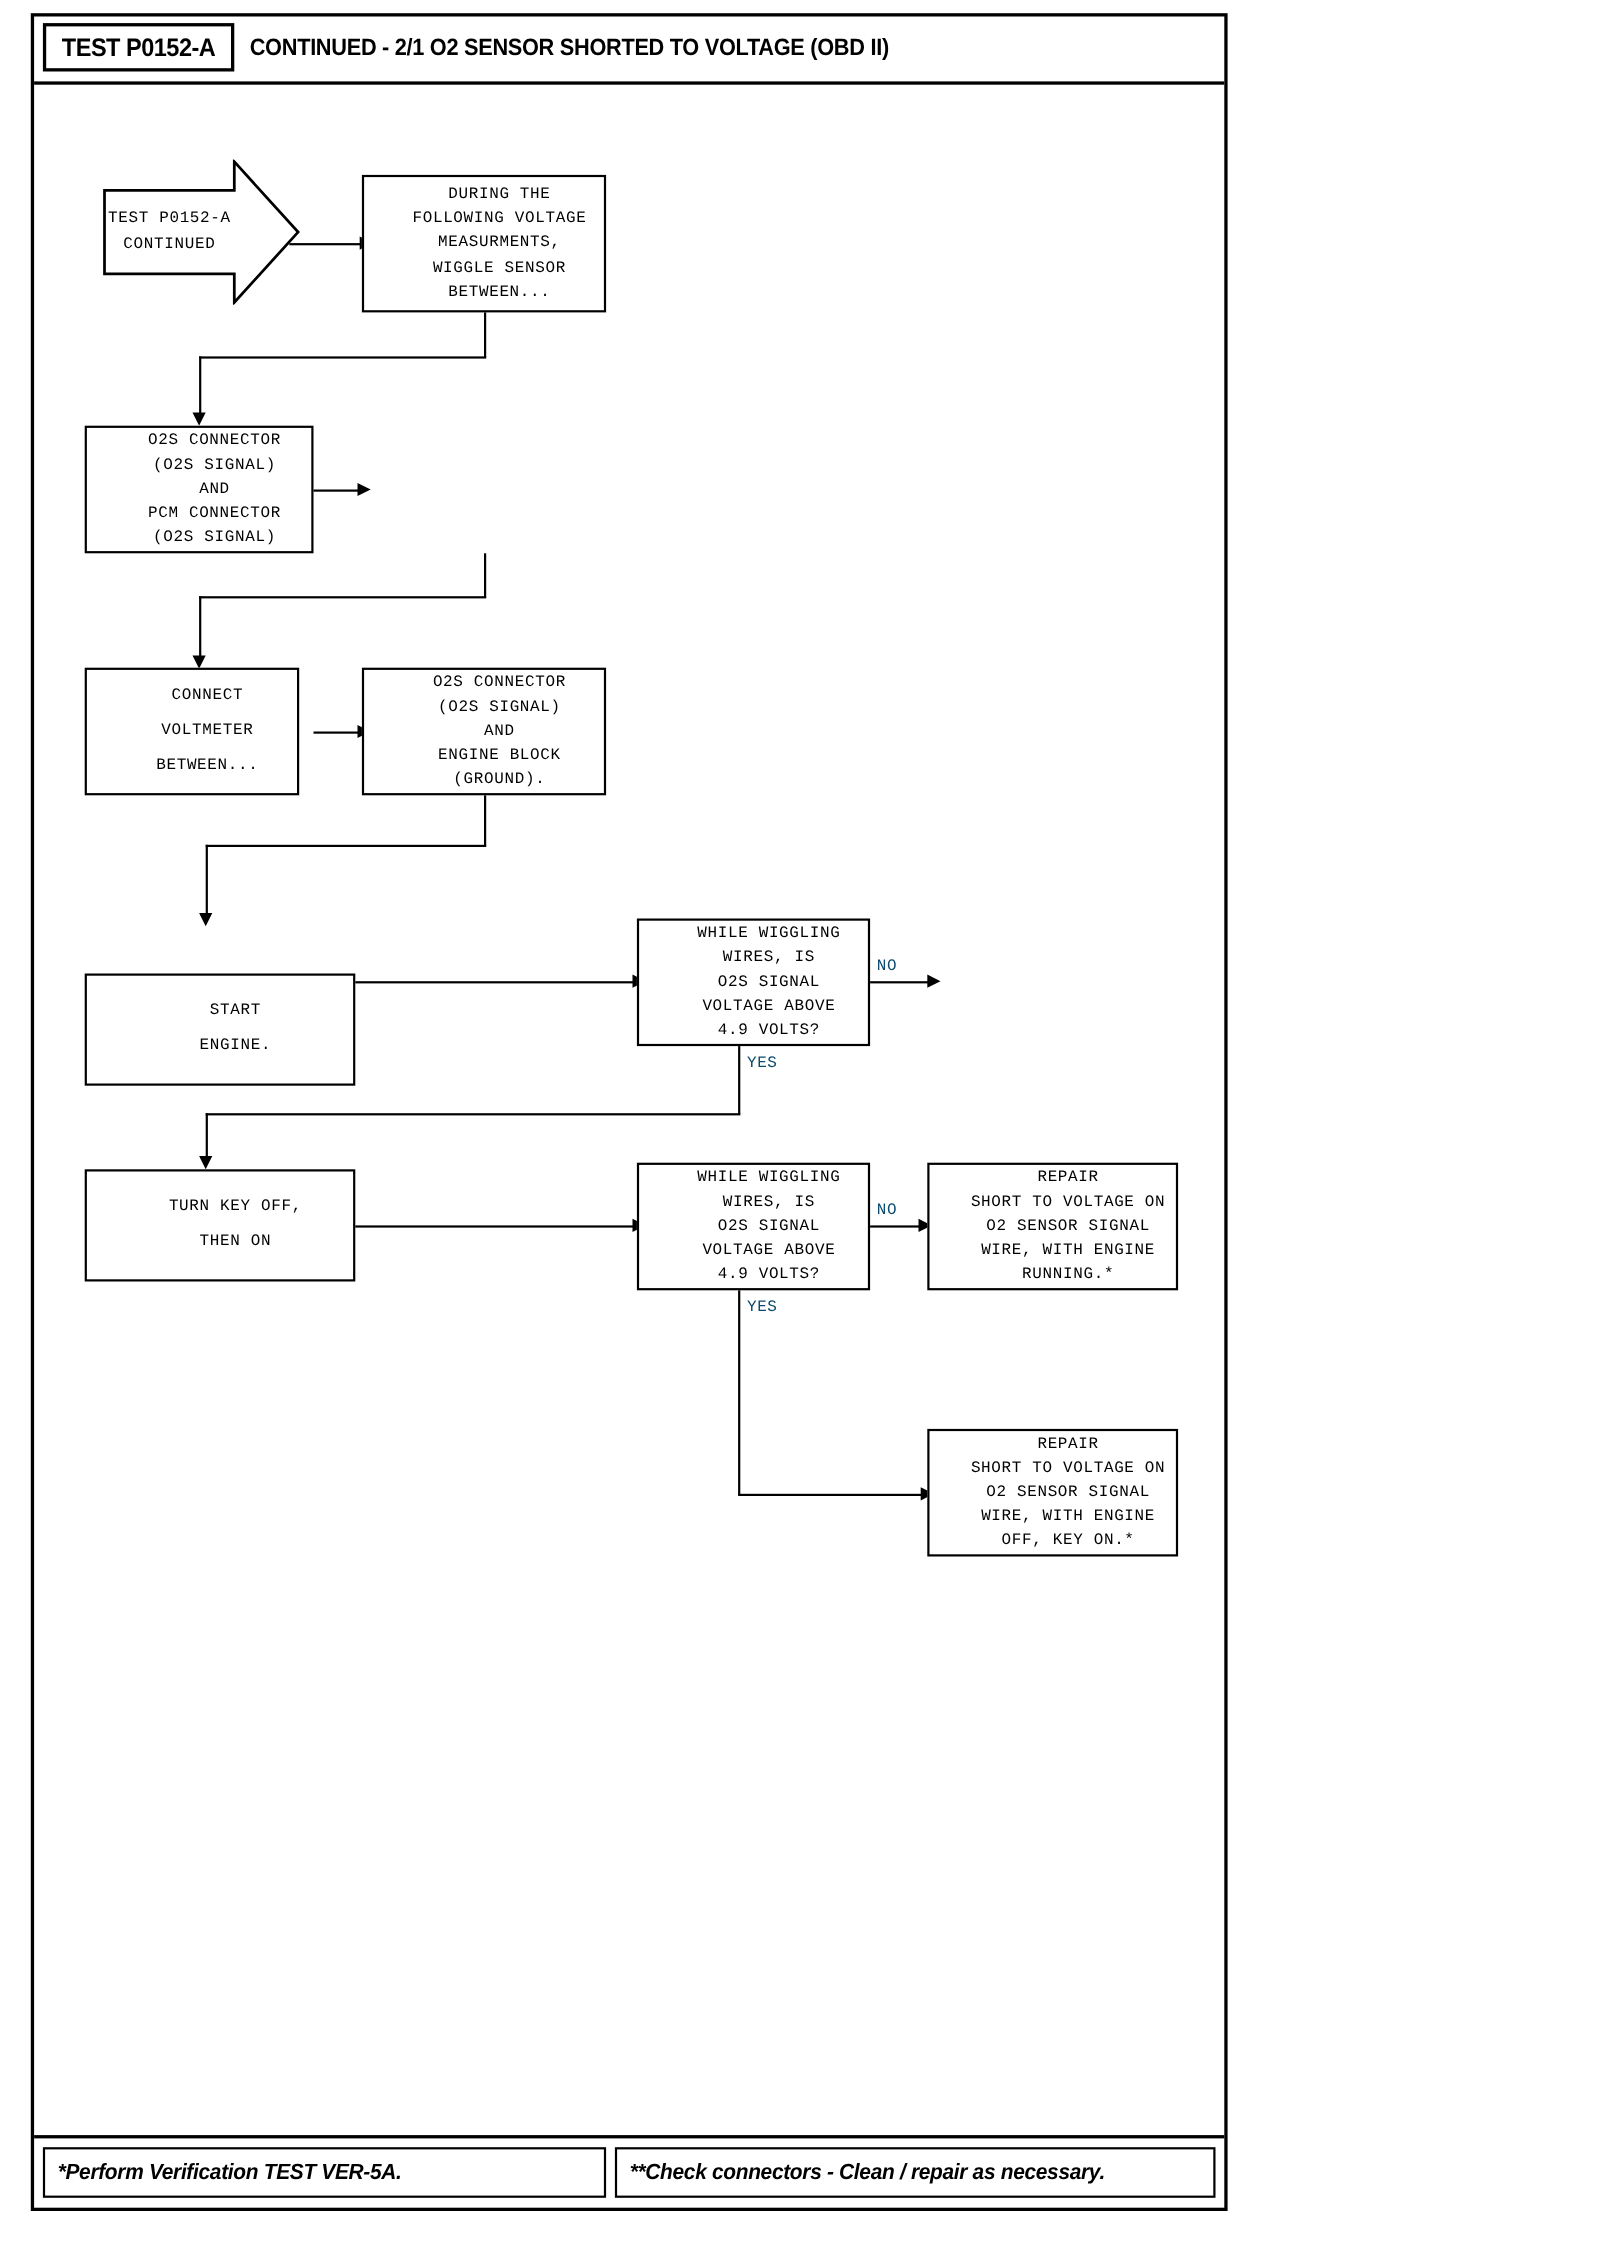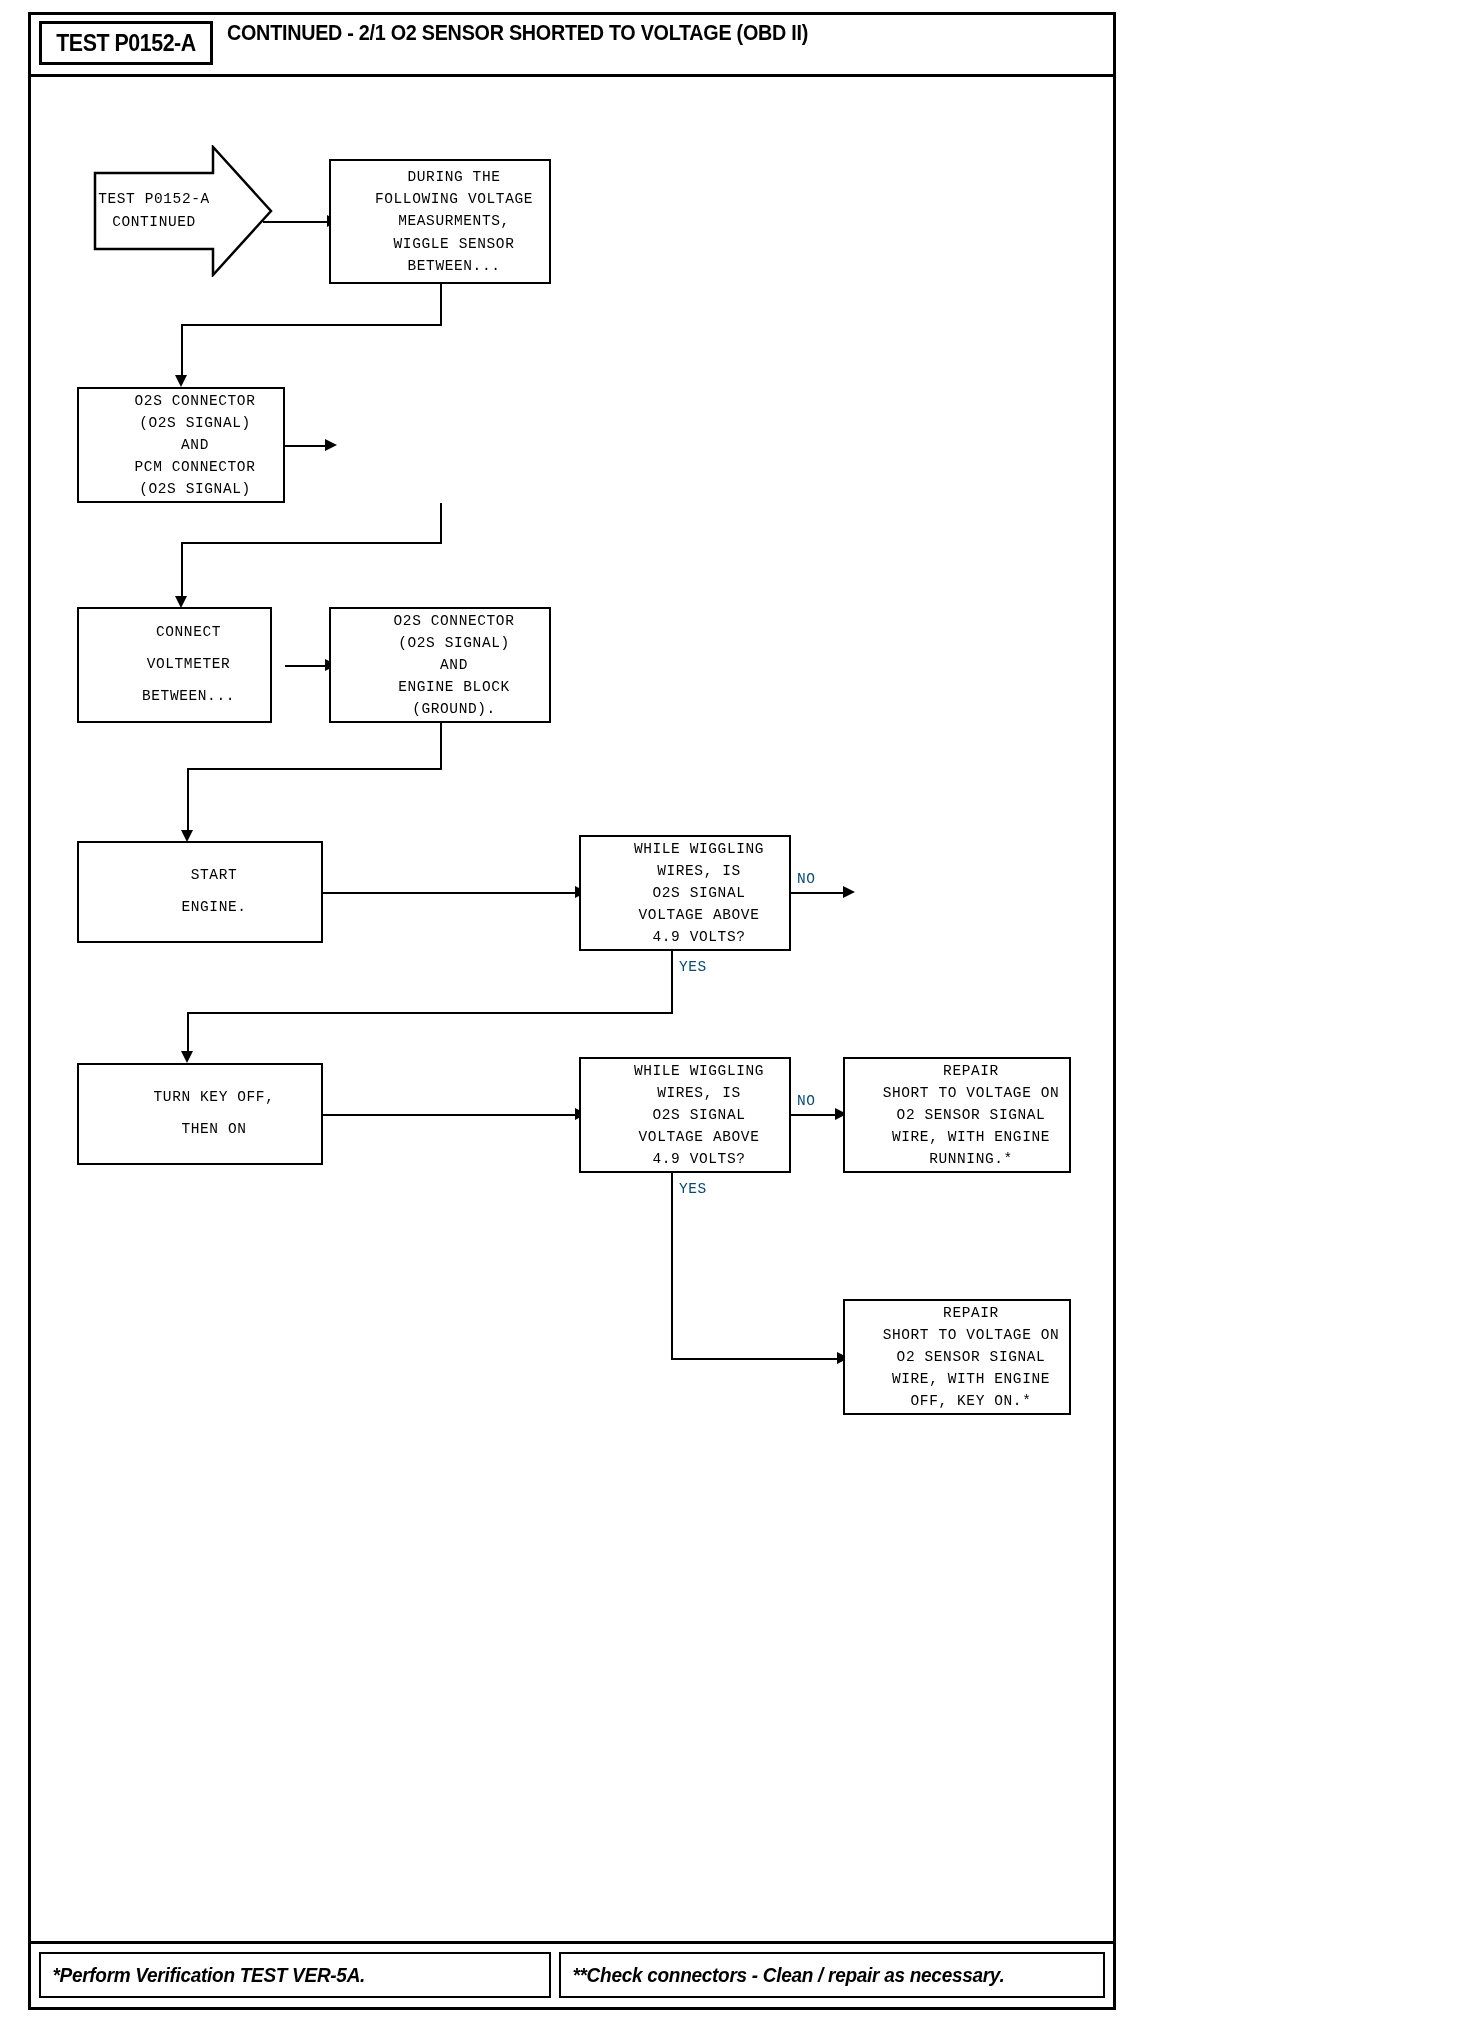--- a/index.html
+++ b/index.html
@@ -5,21 +5,21 @@
   html,body{margin:0;padding:0;background:#ffffff;}
   body{width:1472px;height:2040px;position:relative;font-family:"Liberation Sans",sans-serif;}
 
   .page{position:absolute;left:28px;top:12px;width:1088px;height:1998px;border:3px solid #000;box-sizing:border-box;background:#fff;}
 
   
   .hdr{position:absolute;left:0;top:0;width:100%;height:62px;border-bottom:3px solid #000;box-sizing:border-box;}
   .hdr-cell{position:absolute;left:8px;top:6px;width:174px;height:44px;border:3px solid #000;box-sizing:border-box;
             display:flex;align-items:center;justify-content:center;}
   .hdr-cell span{font-weight:bold;font-size:23px;letter-spacing:-0.5px;transform:scaleX(.93);font-family:"Liberation Sans",sans-serif;}
-  .hdr-title{position:absolute;left:196px;top:6px;height:44px;display:flex;}
+  .hdr-title{position:absolute;left:196px;top:6px;height:44px;display:flex;align-items:center;}
   .hdr-title span{font-weight:bold;font-size:21.5px;letter-spacing:-0.3px;transform:scaleX(.92);transform-origin:left center;
                   font-family:"Liberation Sans",sans-serif;}
 
   
   .canvas{position:absolute;left:0;top:62px;width:100%;height:1870px;}
 
   
   .ftr{position:absolute;left:0;bottom:0;width:100%;height:66px;border-top:3px solid #000;box-sizing:border-box;}
   .ftr-cell{position:absolute;top:8px;height:46px;border:2px solid #000;box-sizing:border-box;display:flex;align-items:center;}
   .ftr-l{left:8px;width:512px;}
@@ -128,21 +128,21 @@
       <span class="ln">AND</span>
       <span class="ln">ENGINE BLOCK</span>
       <span class="ln">(GROUND).</span>
     </div>
 
     <div class="ln-v" style="left:409px;top:646px;height:46px;"></div>
     <div class="ln-h" style="left:156px;top:691px;width:255px;"></div>
     <div class="ln-v" style="left:156px;top:691px;height:64px;"></div>
     <div class="ahead d" style="left:150px;top:753px;"></div>
 
-    <div class="node sp" style="left:46px;top:764px;width:246px;height:102px;">
+    <div class="node sp" style="left:46px;top:808px;width:246px;height:102px;">
       <span class="ln">START</span>
       <span class="ln">ENGINE.</span>
     </div>
 
     <div class="ln-h" style="left:292px;top:815px;width:256px;"></div>
     <div class="ahead r" style="left:544px;top:809px;"></div>
 
     <div class="node" style="left:548px;top:758px;width:212px;height:116px;">
       <span class="ln">WHILE WIGGLING</span>
       <span class="ln">WIRES, IS</span>

